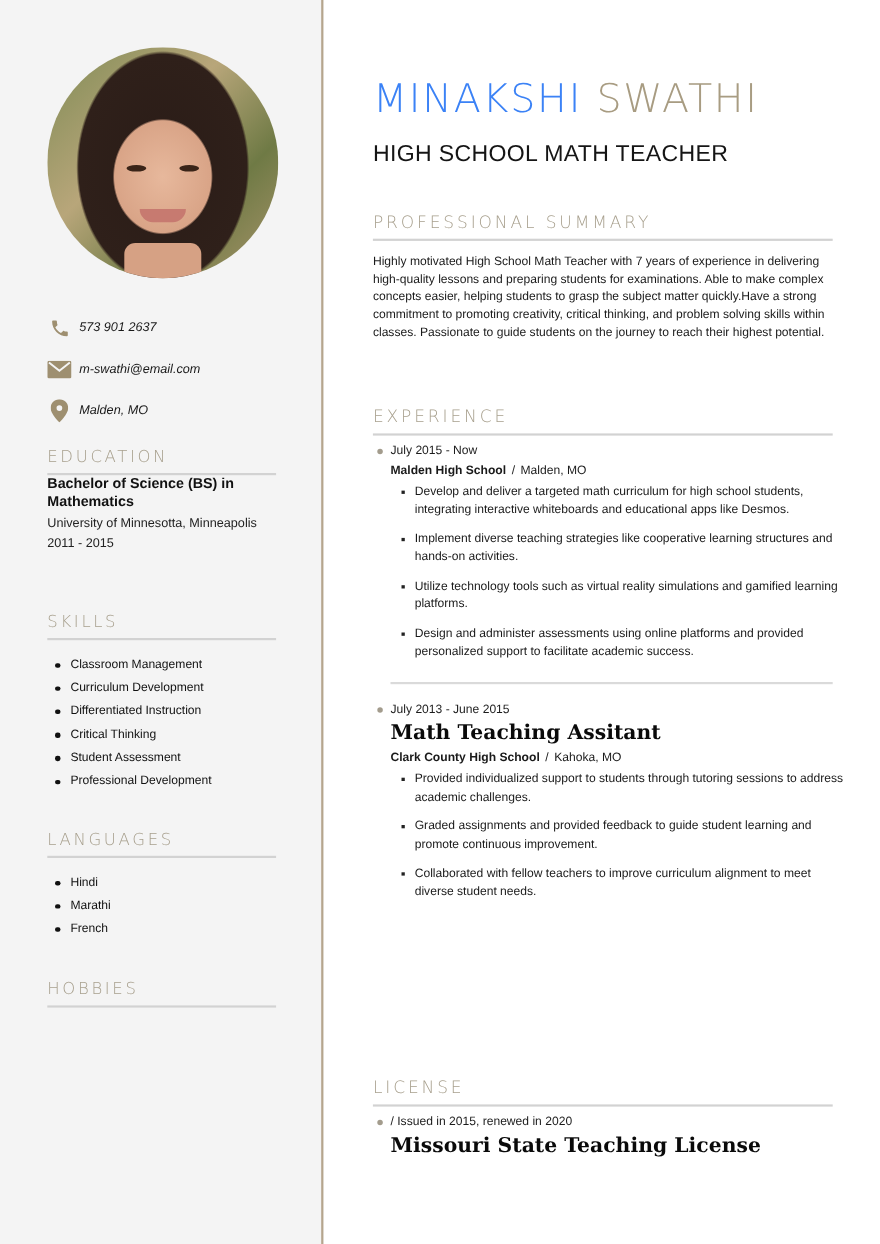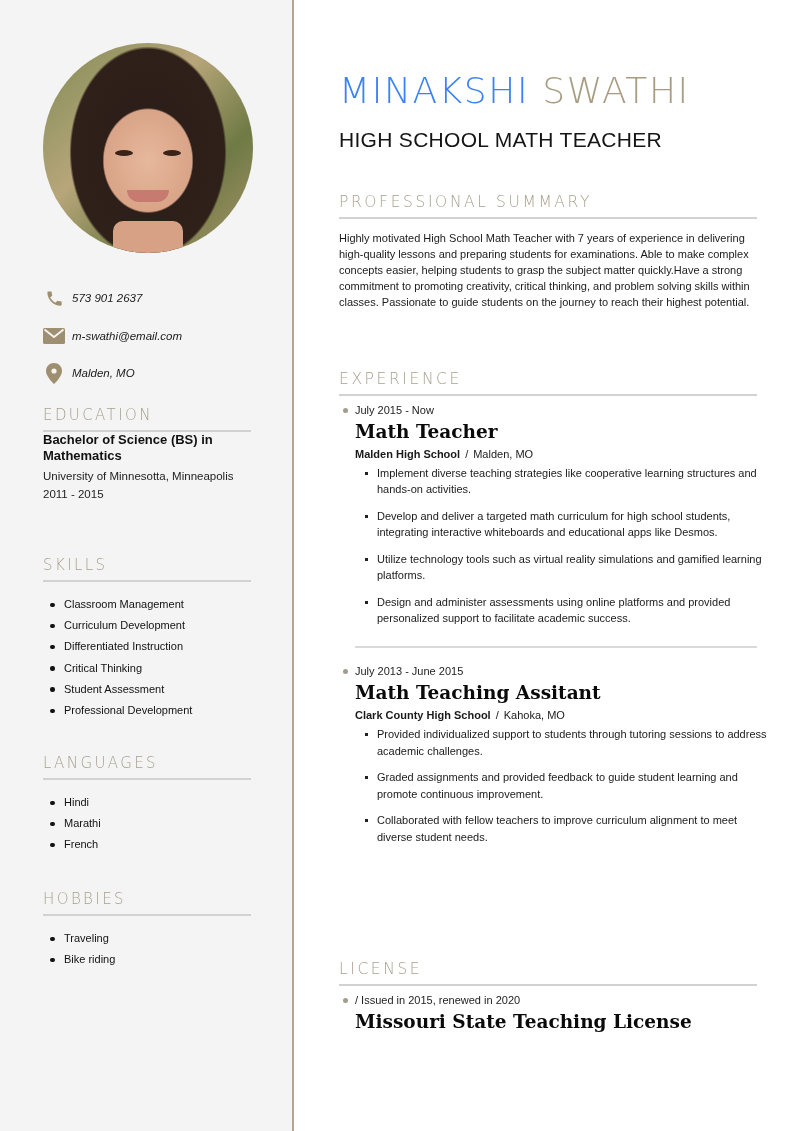--- a/index.html
+++ b/index.html
@@ -131,51 +131,46 @@
     <h2 class="sec-title">LANGUAGES</h2>
     <ul class="side-list">
       <li>Hindi</li>
       <li>Marathi</li>
       <li>French</li>
     </ul>
   </section>
 
   <section class="side-sec" style="top:890px;">
     <h2 class="sec-title">HOBBIES</h2>
-    <ul class="side-list">
-      <li>Traveling</li>
-      <li>Bike riding</li>
-    </ul>
   </section>
 </aside>
 
 <main class="main">
   <h1 class="name">
     <span class="first">MINAKSHI</span>
     <span class="last">SWATHI</span>
   </h1>
   <div class="job-title">HIGH SCHOOL MATH TEACHER</div>
 
   <section class="main-sec" style="top:193px;">
     <h2 class="sec-title">PROFESSIONAL SUMMARY</h2>
     <p class="summary">Highly motivated High School Math Teacher with 7 years of experience in delivering high-quality lessons and preparing students for examinations. Able to make complex concepts easier, helping students to grasp the subject matter quickly.Have a strong commitment to promoting creativity, critical thinking, and problem solving skills within classes. Passionate to guide students on the journey to reach their highest potential.</p>
   </section>
 
   <section class="main-sec" style="top:370px;">
     <h2 class="sec-title">EXPERIENCE</h2>
 
     <div>
       <div class="exp-date">July 2015 - Now</div>
-      <div class="exp-role">Math Teacher</div>
       <div class="exp-org">
         <span class="org">Malden High School</span><span class="sep">/</span><span>Malden, MO</span>
       </div>
       <ul class="bullets">
+        <li>Develop and deliver a targeted math curriculum for high school students, integrating interactive whiteboards and educational apps like Desmos.</li>
         <li>Implement diverse teaching strategies like cooperative learning structures and hands-on activities.</li>
-        <li>Develop and deliver a targeted math curriculum for high school students, integrating interactive whiteboards and educational apps like Desmos.</li>
         <li>Utilize technology tools such as virtual reality simulations and gamified learning platforms.</li>
         <li>Design and administer assessments using online platforms and provided personalized support to facilitate academic success.</li>
       </ul>
     </div>
 
     <div class="divider" style="margin-top:20px;"></div>
 
     <div style="margin-top:17px;">
       <div class="exp-date">July 2013 - June 2015</div>
       <div class="exp-role">Math Teaching Assitant</div>
@@ -183,18 +178,18 @@
         <span class="org">Clark County High School</span><span class="sep">/</span><span>Kahoka, MO</span>
       </div>
       <ul class="bullets">
         <li>Provided individualized support to students through tutoring sessions to address academic challenges.</li>
         <li>Graded assignments and provided feedback to guide student learning and promote continuous improvement.</li>
         <li>Collaborated with fellow teachers to improve curriculum alignment to meet diverse student needs.</li>
       </ul>
     </div>
   </section>
 
-  <section class="main-sec" style="top:960px;">
+  <section class="main-sec" style="top:980px;">
     <h2 class="sec-title">LICENSE</h2>
     <div class="exp-date">/  Issued in 2015, renewed in 2020</div>
     <div class="exp-role">Missouri State Teaching License</div>
   </section>
 </main>
 
 </body></html>

